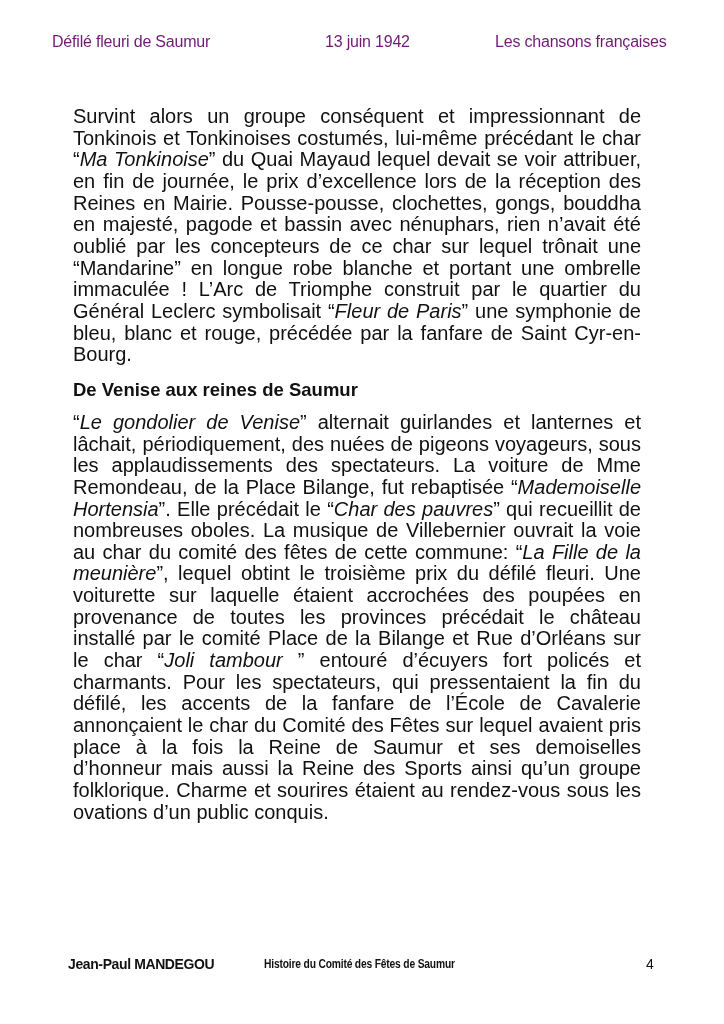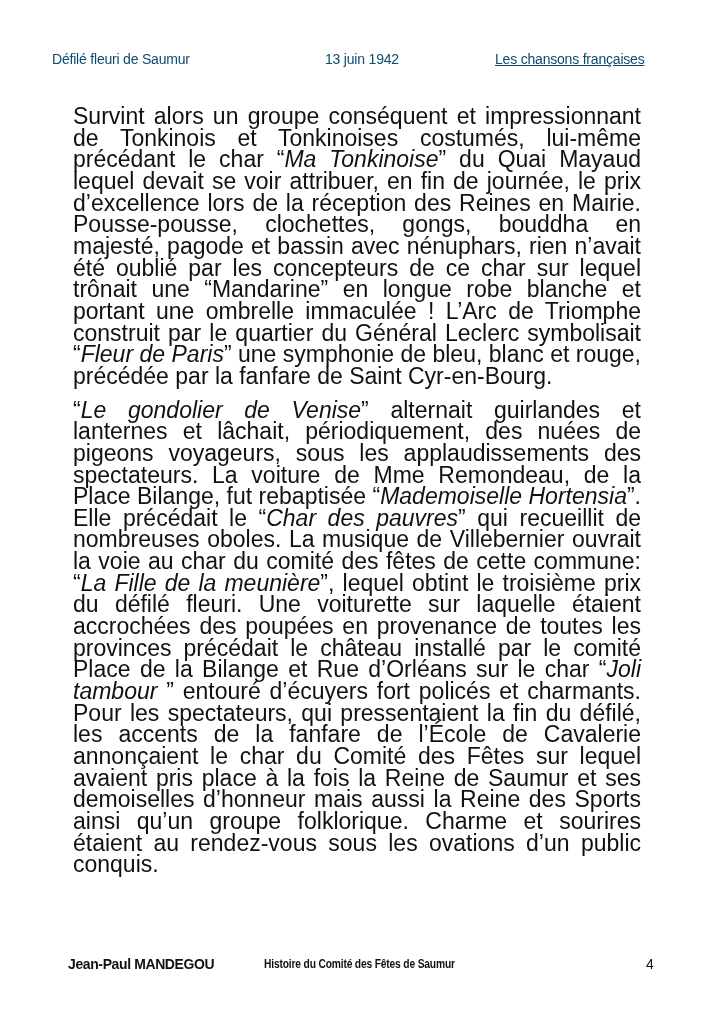--- a/index.html
+++ b/index.html
@@ -1,38 +1,39 @@
 <!DOCTYPE html>
 <html><head>
   <meta charset="utf-8">
   <style>
     html, body { margin: 0; padding: 0; background: #ffffff; }
     body { width: 724px; height: 1024px; position: relative; overflow: hidden; color: #111; font-family: "Liberation Sans", sans-serif; }
-    .hdr { position: absolute; top: 51px; font-size: 14px; color: #0c4a6e; letter-spacing: -0.2px; }
+    .hdr { position: absolute; top: 33px; font-size: 16px; color: #701a75; letter-spacing: -0.2px; }
     #hdr-left { left: 52px; }
     #hdr-center { left: 325px; }
-    #hdr-right { left: 495px; text-decoration: underline; }
+    #hdr-right { left: 495px; }
     .content { position: absolute; left: 73px; top: 106px; width: 568px; }
     h2 { font-size: 18.5px; font-weight: bold; margin: 0; line-height: 24px; color: #111; }
-    p { font-size: 23px; line-height: 21.65px; margin: 0; text-align: justify; text-align-last: left; color: #111; }
+    p { font-size: 20px; line-height: 21.65px; margin: 0; text-align: justify; text-align-last: left; color: #111; }
     #h-tonkin { margin-bottom: 13px; }
     #p-tonkin { margin-bottom: 12px; }
     #h-venise { margin-bottom: 10px; }
     i { font-style: italic; }
     .ftr-author { position: absolute; left: 68px; top: 955px; font-size: 15.5px; font-weight: bold; letter-spacing: -0.4px; transform: scaleX(0.9); transform-origin: left; }
     .ftr-title { position: absolute; left: 264px; top: 957px; font-size: 12.5px; font-weight: bold; transform: scaleX(0.82); transform-origin: left; letter-spacing: -0.2px; }
     .ftr-page { position: absolute; left: 646px; top: 956px; font-size: 14px; }
   </style>
 </head>
 <body>
 
 <div class="hdr" id="hdr-left">Défilé fleuri de Saumur</div>
 <div class="hdr" id="hdr-center">13 juin 1942</div>
 <div class="hdr" id="hdr-right">Les chansons françaises</div>
 
 <div class="content">
   <p id="p-tonkin"><span>Survint alors un groupe conséquent et impressionnant de Tonkinois et Tonkinoises costumés, lui-même précédant le char “</span><i>Ma Tonkinoise</i><span>” du Quai Mayaud lequel devait se voir attribuer, en fin de journée, le prix d’excellence lors de la réception des Reines en Mairie. Pousse-pousse, clochettes, gongs, bouddha en majesté, pagode et bassin avec nénuphars, rien n’avait été oublié par les concepteurs de ce char sur lequel trônait une “Mandarine” en longue robe blanche et portant une ombrelle immaculée ! L’Arc de Triomphe construit par le quartier du Général Leclerc symbolisait “</span><i>Fleur de Paris</i><span>” une symphonie de bleu, blanc et rouge, précédée par la fanfare de Saint Cyr-en-Bourg.</span></p>
+  <h2 id="h-venise">De Venise aux reines de Saumur</h2>
   <p id="p-venise"><span>“</span><i>Le gondolier de Venise</i><span>” alternait guirlandes et lanternes et lâchait, périodiquement, des nuées de pigeons voyageurs, sous les applaudissements des spectateurs. La voiture de Mme Remondeau, de la Place Bilange, fut rebaptisée “</span><i>Mademoiselle Hortensia</i><span>”. Elle précédait le “</span><i>Char des pauvres</i><span>” qui recueillit de nombreuses oboles. La musique de Villebernier ouvrait la voie au char du comité des fêtes de cette commune: “</span><i>La Fille de la meunière</i><span>”, lequel obtint le troisième prix du défilé fleuri. Une voiturette sur laquelle étaient accrochées des poupées en provenance de toutes les provinces précédait le château installé par le comité Place de la Bilange et Rue d’Orléans sur le char “</span><i>Joli tambour</i><span> ” entouré d’écuyers fort policés et charmants. Pour les spectateurs, qui pressentaient la fin du défilé, les accents de la fanfare de l’École de Cavalerie annonçaient le char du Comité des Fêtes sur lequel avaient pris place à la fois la Reine de Saumur et ses demoiselles d’honneur mais aussi la Reine des Sports ainsi qu’un groupe folklorique. Charme et sourires étaient au rendez-vous sous les ovations d’un public conquis.</span></p>
 </div>
 
 <div class="ftr-author">Jean-Paul MANDEGOU</div>
 <div class="ftr-title">Histoire du Comité des Fêtes de Saumur</div>
 <div class="ftr-page">4</div>
 
 </body></html>

